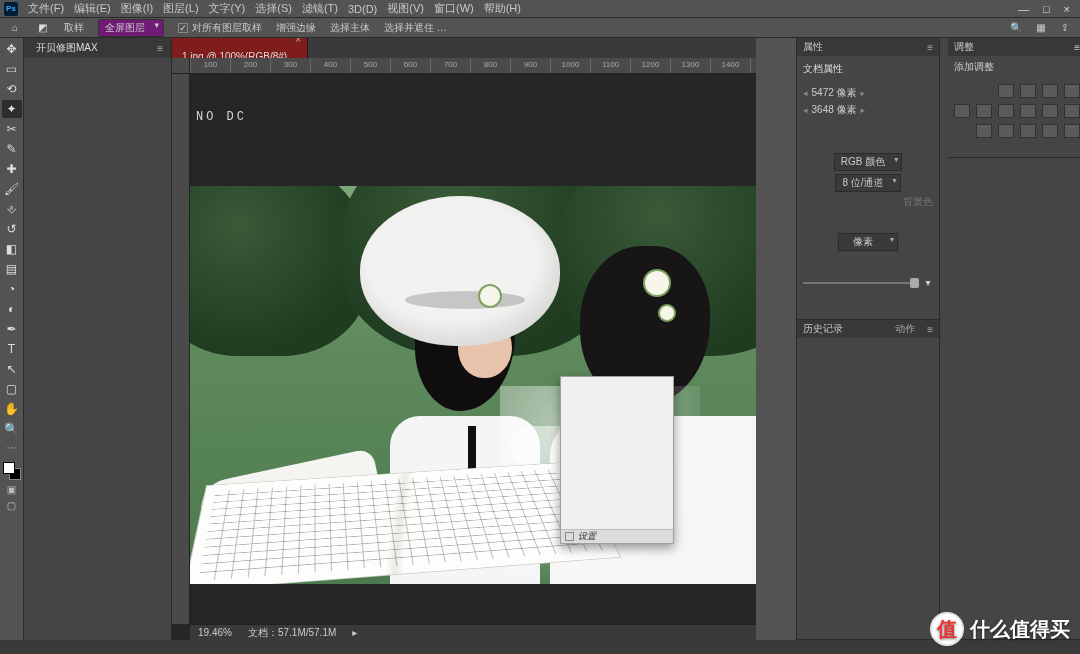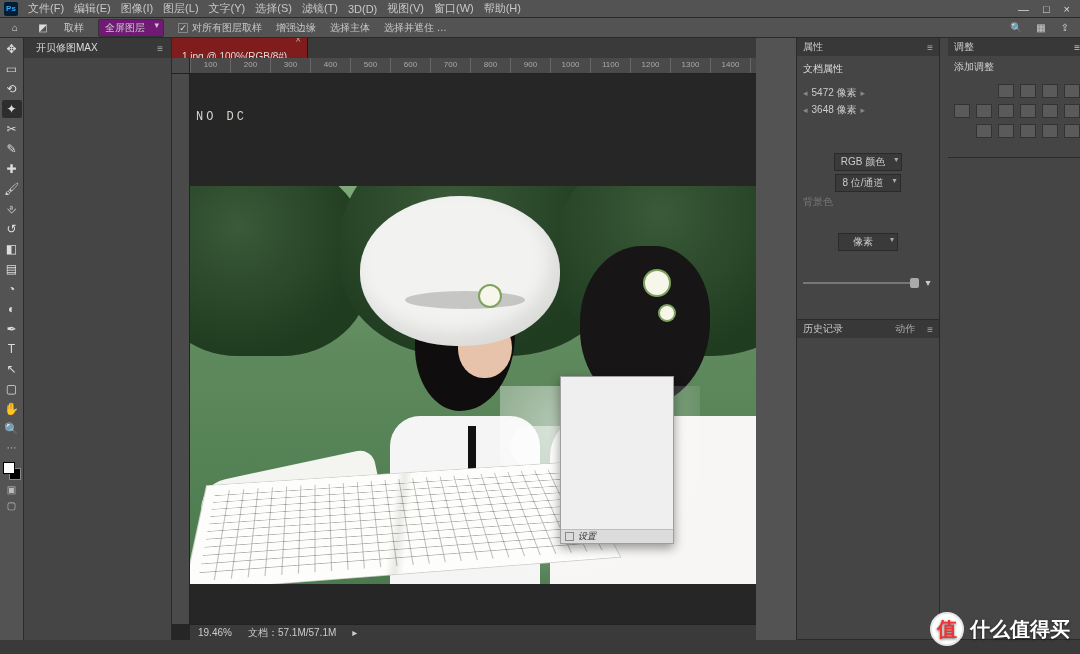--- a/index.html
+++ b/index.html
@@ -362,21 +362,21 @@
               <span class="val">3648 像素</span>
               <span class="chev">▸</span>
             </div>
           <div style="height:30px;"></div>
           <div class="row" style="justify-content:center;">
               <span class="mini-dd">RGB 颜色</span>
             </div>
           <div class="row" style="justify-content:center;">
               <span class="mini-dd">8 位/通道</span>
             </div>
-          <div class="row disabled" style="justify-content:flex-start;">
+          <div class="row disabled" style="justify-content:flex-end;">
               <span>背景色</span>
             </div>
           <div style="height:18px;"></div>
           <div class="row" style="justify-content:center;">
               <span class="mini-dd">像素</span>
             </div>
           <div style="height:20px;"></div>
           <div class="row">
               <div class="slider-track">
                 <div class="slider-thumb"></div>

